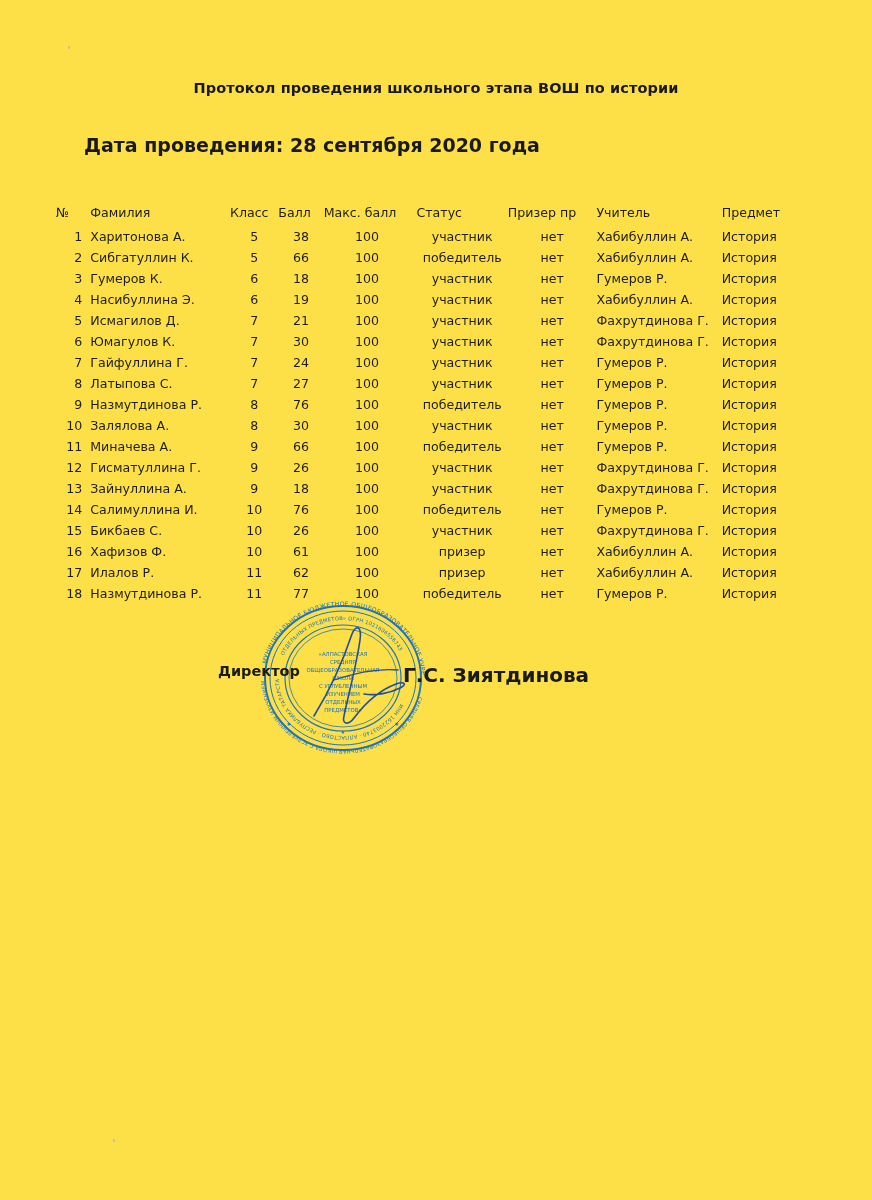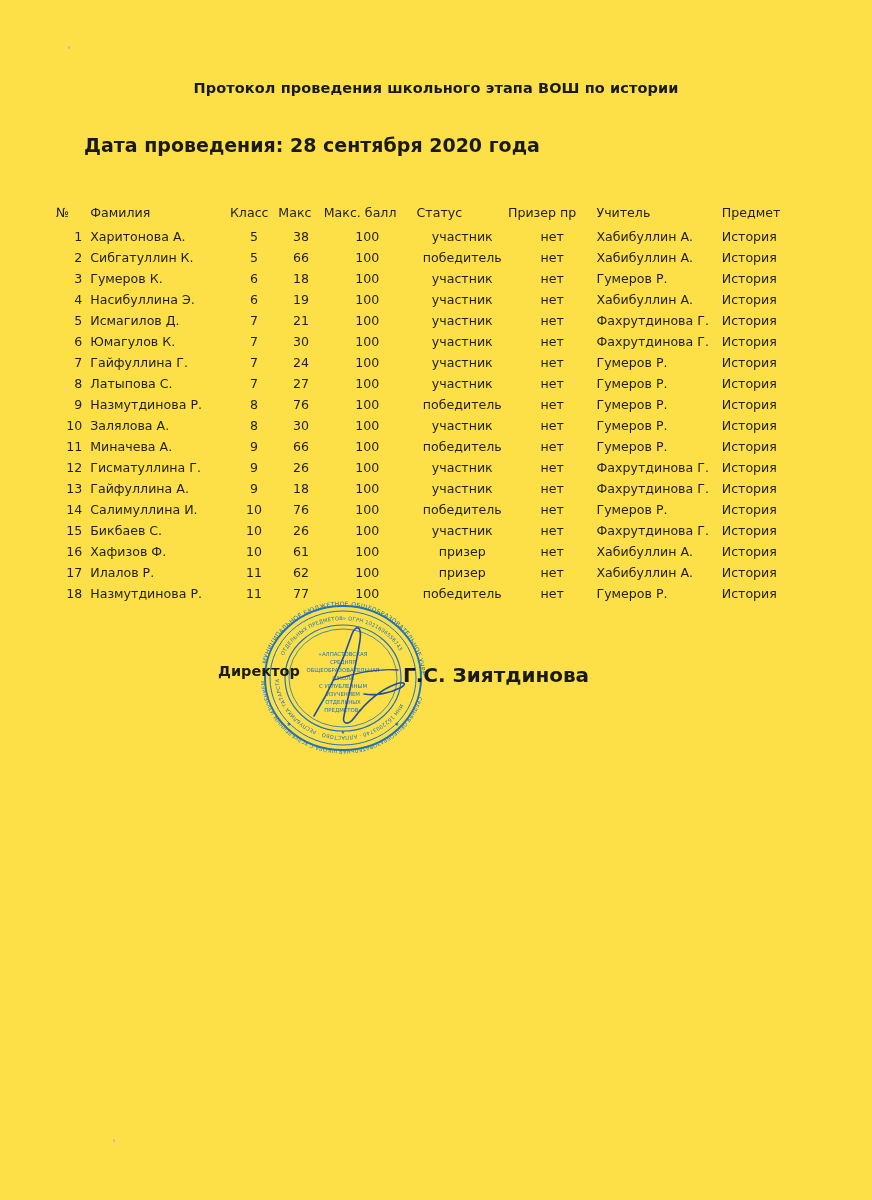--- a/index.html
+++ b/index.html
@@ -164,21 +164,21 @@
   <div class="doc-title">Протокол проведения школьного этапа ВОШ по истории</div>
   <div class="doc-date">Дата проведения: 28 сентября 2020 года</div>
 
   <div class="table-wrap">
     <table class="protocol">
       <thead>
         <tr class="head-row">
           <th class="c-num">№</th>
           <th class="c-name">Фамилия</th>
           <th class="c-class">Класс</th>
-          <th class="c-score">Макс</th>
+          <th class="c-score">Балл</th>
           <th class="c-max">Макс. балл</th>
           <th class="c-status">Статус</th>
           <th class="c-prize">Призер пр</th>
           <th class="c-teacher">Учитель</th>
           <th class="c-subject">Предмет</th>
         </tr>
       </thead>
       <tbody id="table-body">
           <tr>
             <td class="c-num">1</td>
@@ -307,21 +307,21 @@
             <td class="c-class">9</td>
             <td class="c-score">26</td>
             <td class="c-max">100</td>
             <td class="c-status">участник</td>
             <td class="c-prize">нет</td>
             <td class="c-teacher">Фахрутдинова Г.</td>
             <td class="c-subject">История</td>
           </tr>
           <tr>
             <td class="c-num">13</td>
-            <td class="c-name">Гайфуллина А.</td>
+            <td class="c-name">Зайнуллина А.</td>
             <td class="c-class">9</td>
             <td class="c-score">18</td>
             <td class="c-max">100</td>
             <td class="c-status">участник</td>
             <td class="c-prize">нет</td>
             <td class="c-teacher">Фахрутдинова Г.</td>
             <td class="c-subject">История</td>
           </tr>
           <tr>
             <td class="c-num">14</td>

